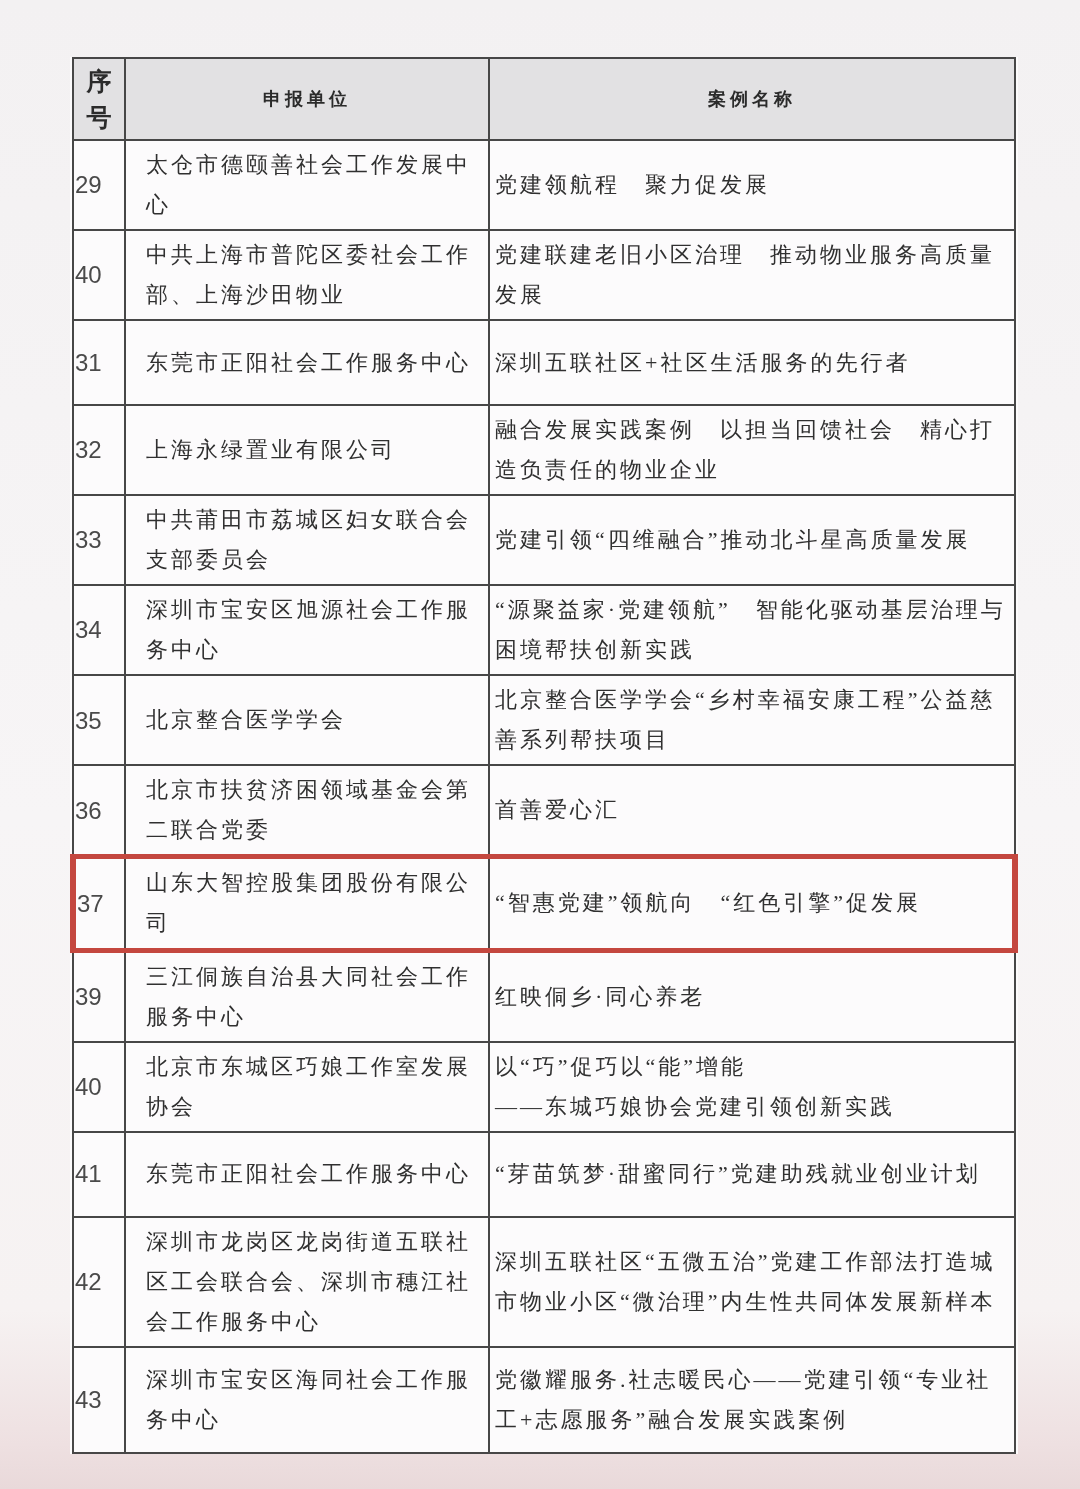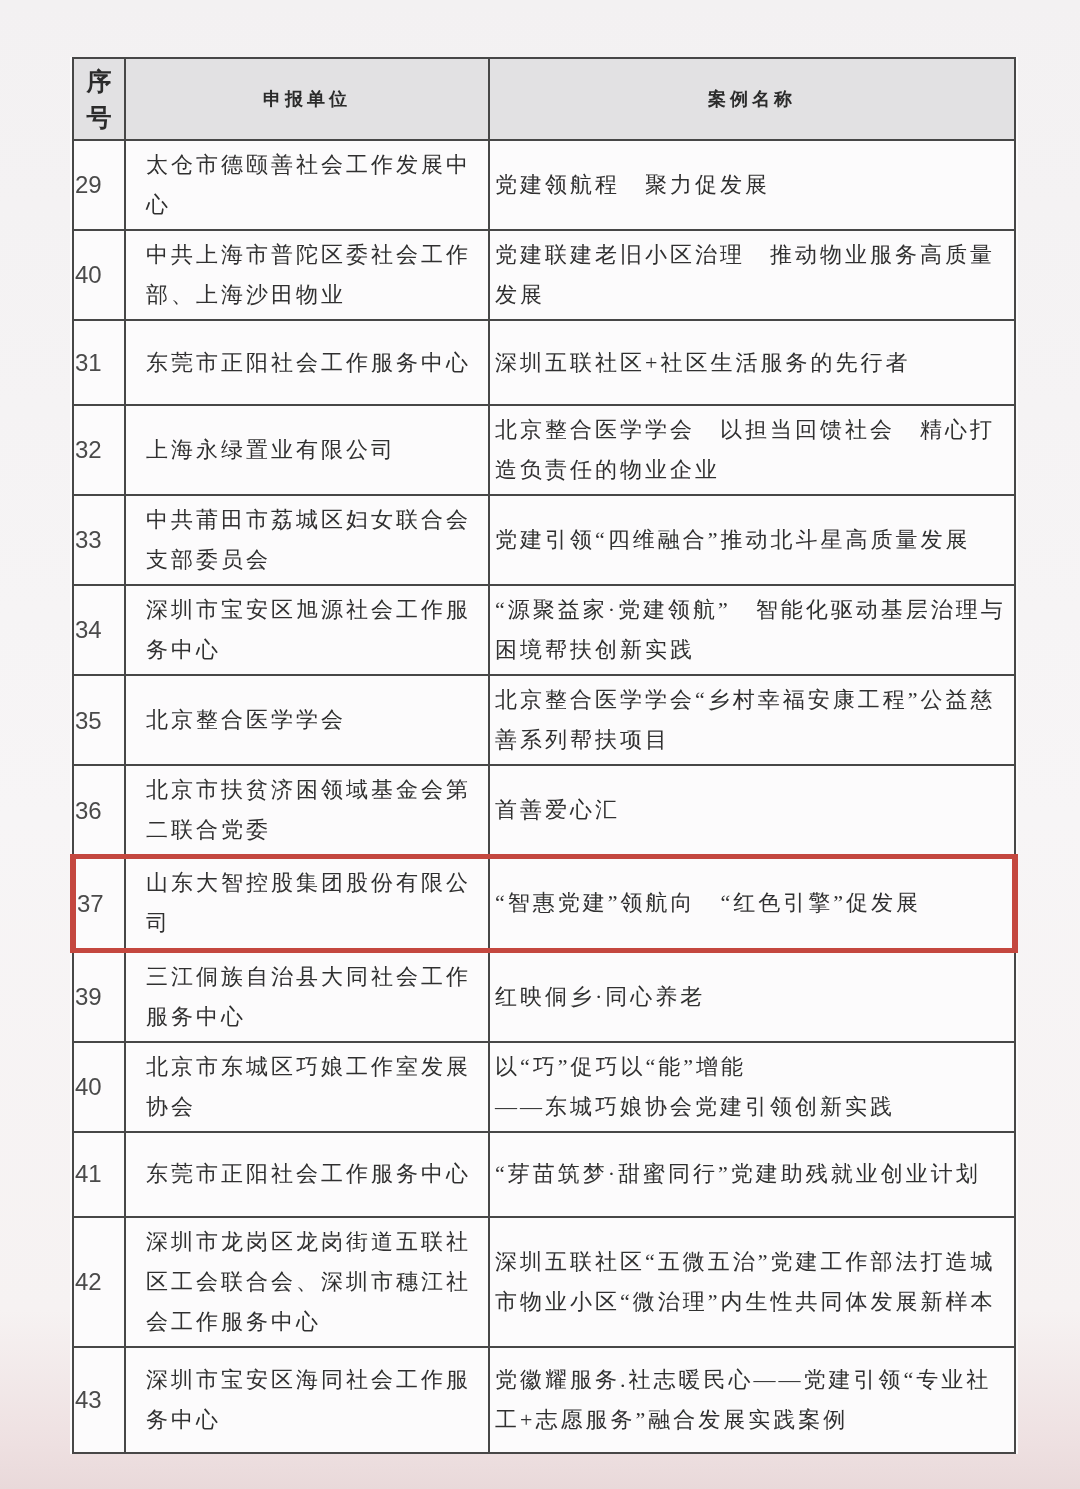--- a/index.html
+++ b/index.html
@@ -118,21 +118,21 @@
           <td class="case">党建联建老旧小区治理　推动物业服务高质量发展</td>
         </tr>
         <tr>
           <td class="no">31</td>
           <td class="unit">东莞市正阳社会工作服务中心</td>
           <td class="case">深圳五联社区+社区生活服务的先行者</td>
         </tr>
         <tr>
           <td class="no">32</td>
           <td class="unit">上海永绿置业有限公司</td>
-          <td class="case">北京整合医学学会　以担当回馈社会　精心打造负责任的物业企业</td>
+          <td class="case">融合发展实践案例　以担当回馈社会　精心打造负责任的物业企业</td>
         </tr>
         <tr>
           <td class="no">33</td>
           <td class="unit">中共莆田市荔城区妇女联合会支部委员会</td>
           <td class="case">党建引领“四维融合”推动北斗星高质量发展</td>
         </tr>
         <tr>
           <td class="no">34</td>
           <td class="unit">深圳市宝安区旭源社会工作服务中心</td>
           <td class="case">“源聚益家·党建领航”　智能化驱动基层治理与困境帮扶创新实践</td>

